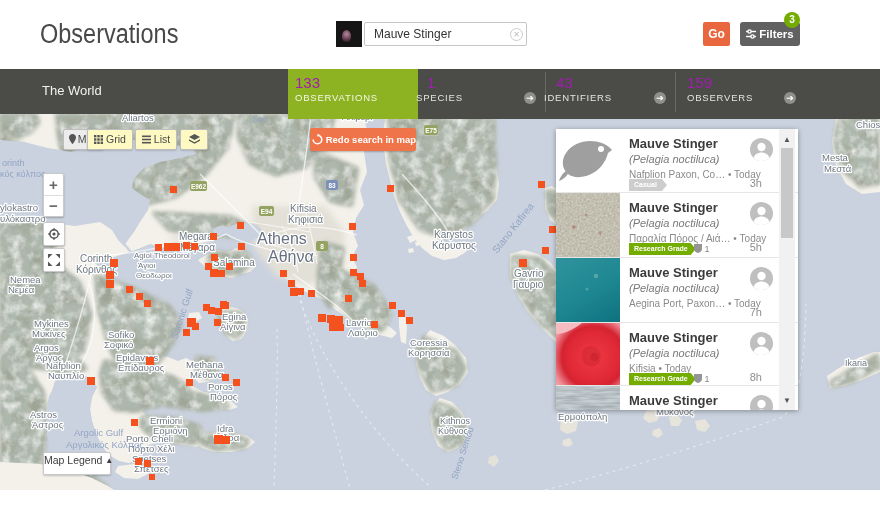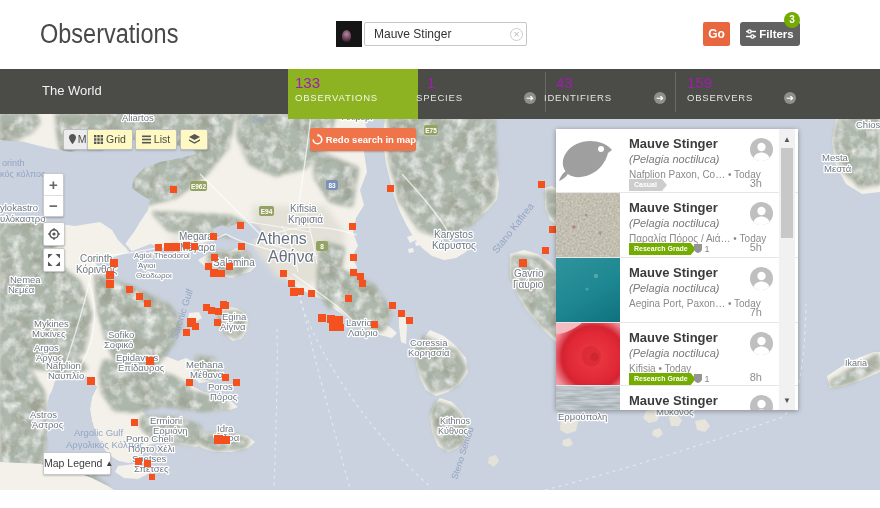--- a/index.html
+++ b/index.html
@@ -28,21 +28,21 @@
 .lblg{color:#f4f8e6;}
 .sep{width:1px;top:72px;height:40px;background:#6a6a66;}
 .arr{width:12px;height:12px;border-radius:50%;background:#8f8f8b;top:92px;color:#fff;font-size:9px;line-height:12px;text-align:center;}
 
 .mbtn{top:129px;height:21px;background:#fef9c3;border:1px solid #bdbdbd;border-radius:2px;box-sizing:border-box;font-size:10.5px;color:#4a4a4a;line-height:19px;text-align:center;box-shadow:0 1px 2px rgba(0,0,0,.15);white-space:nowrap;}
 .redo{left:310px;top:128px;width:106px;height:23px;background:#f0744a;border-radius:2px;color:#fff;font-size:10.5px;font-weight:bold;line-height:23px;text-align:right;box-shadow:0 1px 2px rgba(0,0,0,.25);white-space:nowrap;}
 .zbox{left:43px;top:173px;width:21px;height:44px;background:#fff;border:1px solid #c9c9c9;border-radius:2px;box-sizing:border-box;box-shadow:0 1px 2px rgba(0,0,0,.25);}
 .zbox .plus{position:absolute;top:0;left:0;width:100%;height:21px;border-bottom:1px solid #ddd;color:#666;font-size:15px;font-weight:bold;text-align:center;line-height:21px;}
 .zbox .minus{position:absolute;bottom:0;left:0;width:100%;height:20px;color:#666;font-size:15px;font-weight:bold;text-align:center;line-height:19px;}
 .sqbtn{left:43px;width:22px;height:24px;background:#fff;border:1px solid #c9c9c9;border-radius:2px;box-sizing:border-box;box-shadow:0 1px 2px rgba(0,0,0,.25);text-align:center;}
-.legend{left:43px;top:452px;width:68px;height:23px;background:#fff;border:1px solid #c9c9c9;border-radius:2px;box-sizing:border-box;box-shadow:0 1px 2px rgba(0,0,0,.2);font-size:10.5px;color:#3c3c3c;line-height:21px;text-align:center;white-space:nowrap;}
+.legend{left:43px;top:452px;width:68px;height:23px;background:#fff;border:1px solid #c9c9c9;border-radius:2px;box-sizing:border-box;box-shadow:0 1px 2px rgba(0,0,0,.2);font-size:10.5px;color:#3c3c3c;line-height:15px;text-align:center;white-space:nowrap;}
 
 .panel{left:556px;top:129px;width:242px;height:281px;background:#fff;box-shadow:0 1px 5px rgba(0,0,0,.35);overflow:hidden;}
 .card{position:absolute;left:0;width:242px;}
 .cdiv{position:absolute;left:0;width:242px;height:1px;background:#e6e6e6;}
 .cthumb{position:absolute;left:0;top:0;width:64px;overflow:hidden;}
 .ctitle{position:absolute;left:73px;top:7px;font-size:13px;font-weight:bold;color:#3b3b3b;white-space:nowrap;}
 .csci{position:absolute;left:73px;top:24px;font-size:11px;font-style:italic;color:#7a7a7a;white-space:nowrap;}
 .cloc{position:absolute;left:73px;top:40px;font-size:10px;color:#8a8a8a;white-space:nowrap;}
 .cbadge{position:absolute;left:73px;top:50px;height:12px;font-size:7px;font-weight:bold;line-height:12px;white-space:nowrap;}
 .rg{background:#74ac00;color:#fff;padding:0 8px 0 5px;clip-path:polygon(0 0,calc(100% - 5px) 0,100% 50%,calc(100% - 5px) 100%,0 100%);}

